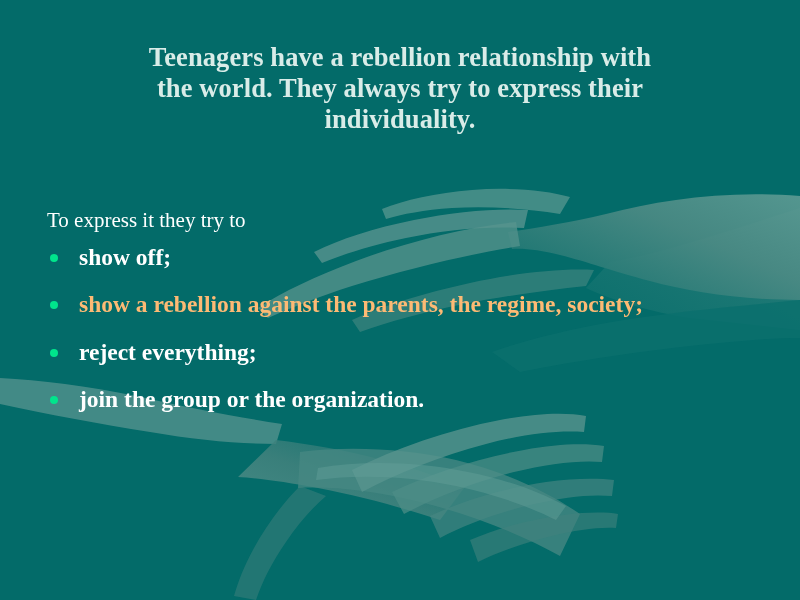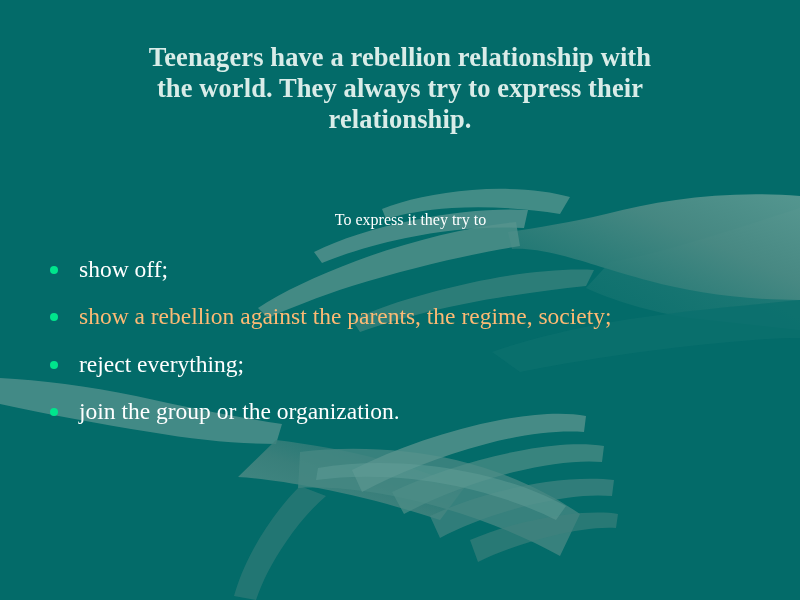--- a/index.html
+++ b/index.html
@@ -47,26 +47,25 @@
 
   
   #body-block {
     position: absolute;
     left: 44px;
     top: 205px;
     width: 730px;
   }
   #intro-line {
     color: #ffffff;
-    font-size: 16px;
+    font-size: 21px;
     line-height: 30px;
     padding-left: 3px;
-    margin-bottom: 16px;
+    margin-bottom: 4px;
     white-space: nowrap;
-    text-align: center;
   }
   ul.bullets {
     list-style: none;
     margin: 0;
     padding: 0;
   }
   ul.bullets > li {
     position: relative;
     color: #ffffff;
     font-size: 23.5px;
@@ -81,20 +80,21 @@
     position: absolute;
     left: 6px;
     top: 15px;
     width: 8px;
     height: 8px;
     border-radius: 50%;
     background: #00e58c;
   }
   ul.bullets > li .bullet-text {
     display: block;
+    font-weight: bold;
   }
   
   ul.bullets > li.wraps {
     line-height: 37px;
   }
 </style>
 </head>
 <body>
 
 <div id="slide" style="background: rgb(3, 107, 105);">
@@ -199,21 +199,21 @@
       <path d="M300,486 C282,504 266,526 254,548
                C244,566 238,582 234,596
                L256,600 C262,582 272,562 286,542
                C298,524 312,508 326,496 Z" fill="#3d7f7b" opacity="0.55"></path>
     </g>
   </svg>
 
   <div id="title-block">
     <span class="title-line" style="color: rgb(217, 236, 232);">Teenagers have a rebellion relationship with</span>
     <span class="title-line" style="color: rgb(217, 236, 232); text-align: center;">the world. They always try to express their</span>
-    <span class="title-line" style="color: rgb(217, 236, 232);">relationship.</span>
+    <span class="title-line" style="color: rgb(217, 236, 232);">individuality.</span>
   </div>
 
   <div id="body-block">
 
     <div id="intro-line" style="color: rgb(255, 255, 255);">To express it they try to</div>
 
     <ul class="bullets">
 
       <li style="color: rgb(255, 255, 255);">
         <span class="bullet-dot" style="background: rgb(0, 229, 140);"></span>

